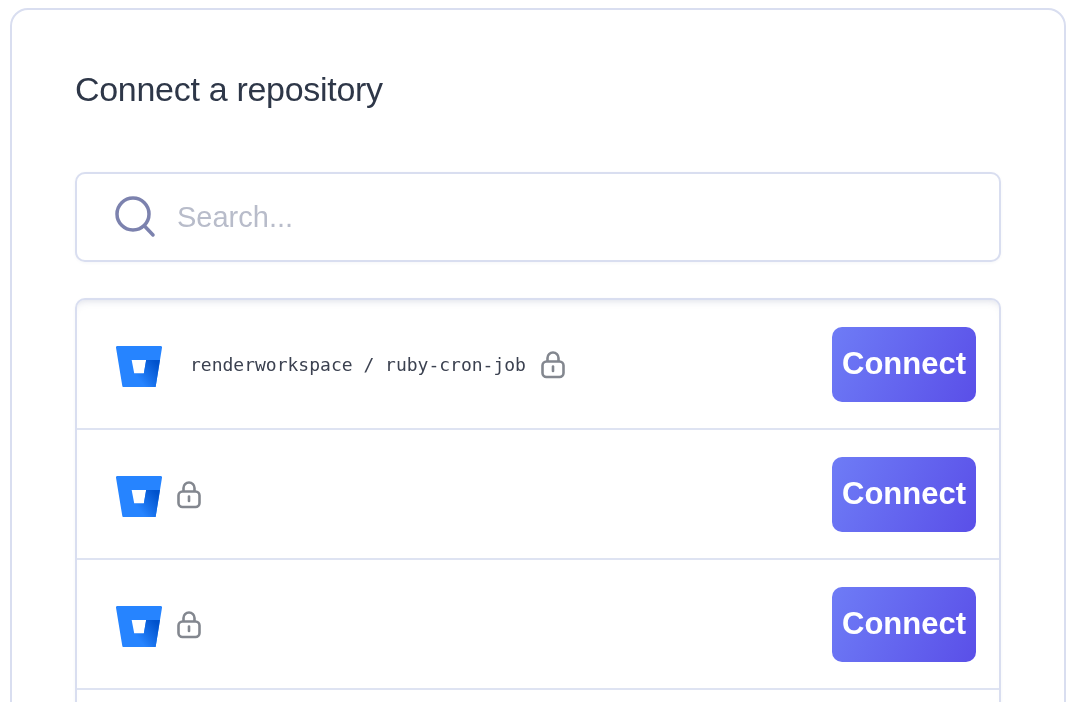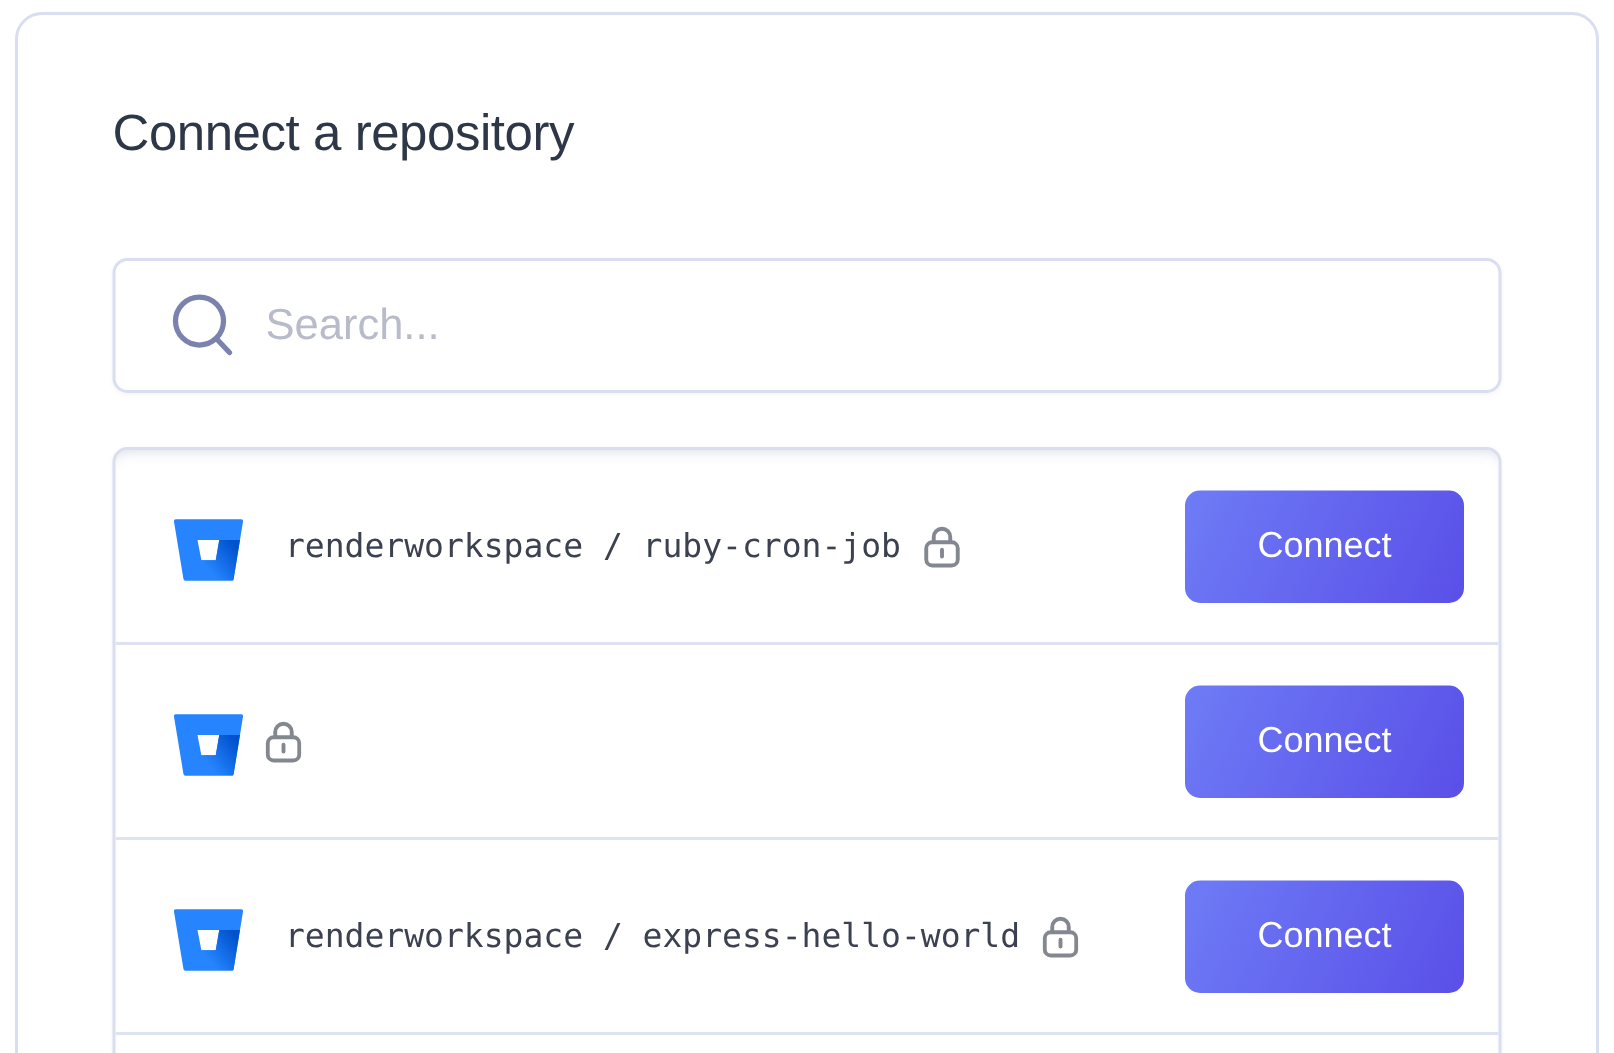--- a/index.html
+++ b/index.html
@@ -74,36 +74,36 @@
     height: 128px;
     display: flex;
     align-items: center;
     padding: 0 23px 0 39px;
   }
   .repo-row + .repo-row { border-top: 2px solid #dee3f2; }
   .bb-icon-wrap { width: 46px; height: 46px; flex: 0 0 auto; }
   .repo-label {
     margin-left: 28px;
     font-family: "DejaVu Sans Mono", monospace;
-    font-size: 22px;
+    font-size: 18px;
     color: #3b4150;
     white-space: nowrap;
   }
   .lock-wrap { margin-left: 15px; width: 24px; height: 29px; flex: 0 0 auto; }
   .connect-btn {
     margin-left: auto;
-    width: 186px;
+    width: 144px;
     height: 75px;
     border: none;
     border-radius: 10px;
     background: linear-gradient(115deg, #6e7cf6 0%, #5a4fe8 100%);
     color: #ffffff;
     font-family: "Liberation Sans", sans-serif;
-    font-size: 24px;
-    font-weight: 400;
+    font-size: 31px;
+    font-weight: 700;
     cursor: pointer;
   }
   .repo-row.partial {
     height: 60px;
     border-top: 2px solid #dee3f2;
   }
   svg { display: block; }
 </style>
 </head>
 <body>
@@ -177,21 +177,20 @@
         <defs>
           <linearGradient id="bbg" x1="64.01" y1="30.27" x2="32.99" y2="54.48" gradientUnits="userSpaceOnUse">
             <stop offset="0.18" stop-color="#0052cc"></stop>
             <stop offset="1" stop-color="#2684ff"></stop>
           </linearGradient>
         </defs>
         <path fill="#2684ff" d="M2.02 6.92A2 2 0 0 0 .02 9.24l8.49 51.54a2.72 2.72 0 0 0 2.66 2.27h40.73a2 2 0 0 0 2-1.68l8.5-52.12a2 2 0 0 0-2-2.32zm35.75 37.25h-13l-3.52-18.39h19.67z"></path>
         <path fill="url(#bbg)" d="M59.67 25.78H40.92l-3.15 18.39h-13L9.46 62.39a2.71 2.71 0 0 0 1.71.66h40.74a2 2 0 0 0 2-1.68z"></path>
       </svg>
     </span>
-    <span class="repo-label">renderworkspace / express-hello-world</span>
     <span class="lock-wrap">
       <svg width="24" height="29" viewBox="0 0 24 29" fill="none">
         <rect x="1.5" y="11.5" width="21" height="15.5" rx="4" stroke="#83878f" stroke-width="2.6"></rect>
         <path d="M6.5 11.5 V8 a5.5 5.5 0 0 1 11 0 V11.5" stroke="#83878f" stroke-width="2.6"></path>
         <line x1="12" y1="16.5" x2="12" y2="21" stroke="#83878f" stroke-width="2.6" stroke-linecap="round"></line>
       </svg>
     </span>
     <button class="connect-btn">Connect</button>
   </div>
 <div class="repo-row partial"></div>

